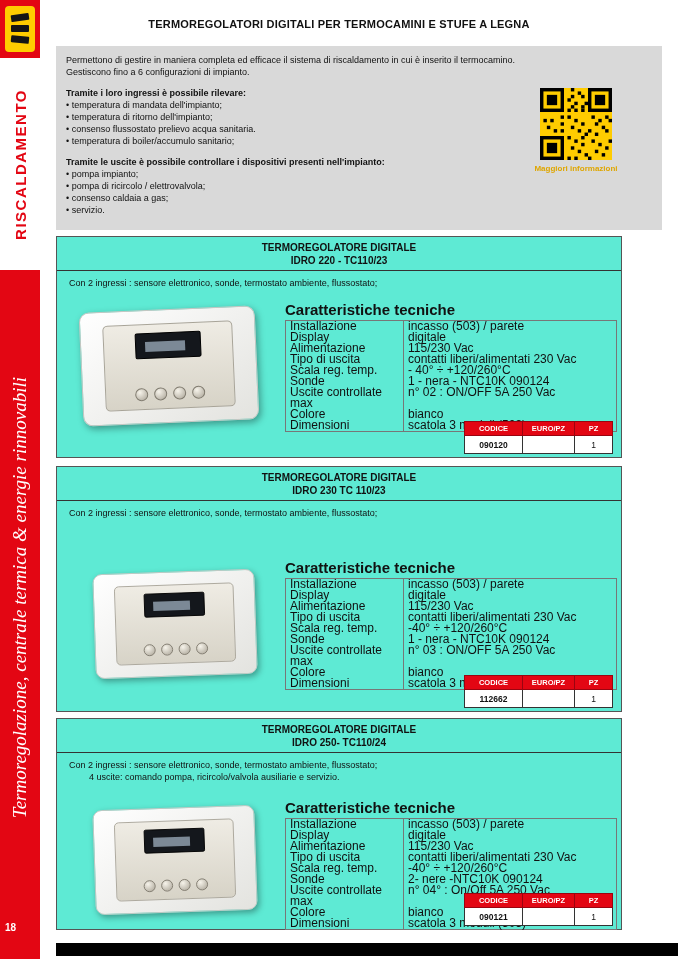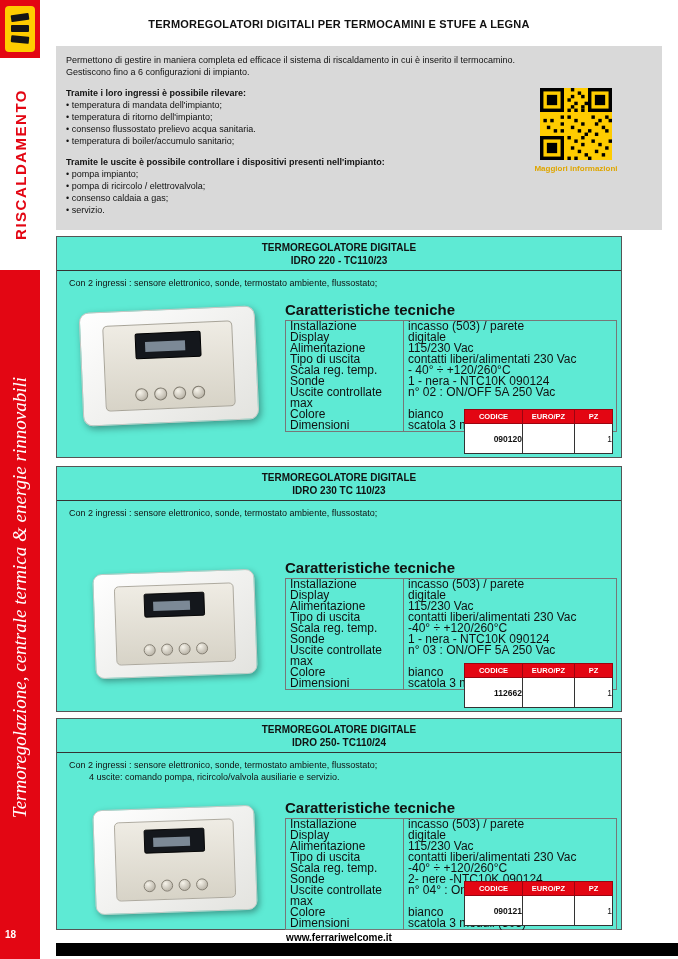--- a/index.html
+++ b/index.html
@@ -11,21 +11,21 @@
   .sidebar { position:absolute; left:0; top:0; width:40px; height:959px; background:#e30613; }
   .logo { position:absolute; top:6px; left:5px; width:30px; height:46px; background:#ffcc00; border-radius:4px; }
   .logo i { position:absolute; left:6px; width:18px; height:7px; background:#151515; border-radius:1px; display:block; }
   .logo .b1 { top:8px; transform:rotate(-8deg); }
   .logo .b2 { top:19px; }
   .logo .b3 { top:30px; transform:rotate(6deg); }
   .cat-band { position:absolute; top:58px; left:0; width:40px; height:212px; background:#fff; display:flex; align-items:center; justify-content:center; }
   .cat-band span { writing-mode:vertical-rl; transform:rotate(180deg); color:#e30613; font-weight:bold; font-size:15px; letter-spacing:1.5px; white-space:nowrap; }
   .sub-band { position:absolute; top:270px; left:0; width:40px; height:655px; display:flex; align-items:center; justify-content:center; }
   .sub-band span { writing-mode:vertical-rl; transform:rotate(180deg); color:#fff; font-family:"Liberation Serif", serif; font-style:italic; font-size:19px; white-space:nowrap; }
-  .pageno { position:absolute; bottom:19px; left:0; width:21px; text-align:center; color:#fff; font-weight:bold; font-size:10px; }
+  .pageno { position:absolute; bottom:26px; left:0; width:21px; text-align:center; color:#fff; font-weight:bold; font-size:10px; }
 
   
   .title { position:absolute; top:18px; left:0; width:678px; text-align:center; font-weight:bold; font-size:11px; letter-spacing:.2px; color:#111; }
 
   
   .intro { position:absolute; left:56px; top:46px; width:606px; height:184px; background:#d9d9d9; padding:8px 10px; font-size:9px; line-height:12px; color:#111; }
   .intro .para { width:455px; }
   .intro .hd { font-weight:bold; margin-top:9px; }
   .intro ul { list-style:none; }
   .intro li::before { content:"\2022  "; }
@@ -61,21 +61,21 @@
   .c3 .specs { top:80px; }
   .sh { font-weight:bold; font-size:15px; margin-bottom:2px; color:#111; }
   .spec-table { width:100%; border-collapse:collapse; border:1px solid #777; font-size:12px; color:#111; }
   .spec-table td { padding:0 4px; line-height:11px; vertical-align:top; }
   .spec-table td.sl { width:118px; }
   .spec-table td.sv { border-left:1px solid #777; }
 
   
   .price { position:absolute; right:8px; bottom:3px; border-collapse:collapse; font-size:7.5px;border-radius:12px; }
   .price th { background:#e30613; color:#fff; border:1px solid #9b0410; font-weight:bold; padding:2px 0; text-align:center; }
-  .price td { border:1px solid #333; text-align:right; font-size:8.5px; height:30px; background:#fff; color:#111; }
+  .price td { border:1px solid #333; text-align:center; font-size:8.5px; height:18px; background:#fff; color:#111; }
   .price .codice { font-weight:bold; }
   .w1 { width:58px; } .w2 { width:52px; } .w3 { width:38px; }
 
   
   .footer-url { position:absolute; bottom:16px; left:0; width:678px; text-align:center; font-weight:bold; font-size:10px; color:#000; }
   .footer-bar { position:absolute; left:56px; right:0; bottom:3px; height:13px; background:#000; }
 </style>
 </head>
 <body>
 
@@ -417,16 +417,15 @@
       </tr>
       <tr>
         <td class="codice">090121</td>
         <td></td>
         <td>1</td>
       </tr>
     </tbody>
       </table>
   </div>
 
-  <div class="footer-url">www.ferrariwelcome.it</div>
   <div class="footer-bar"></div>
 
 </div>
 
 </body></html>

